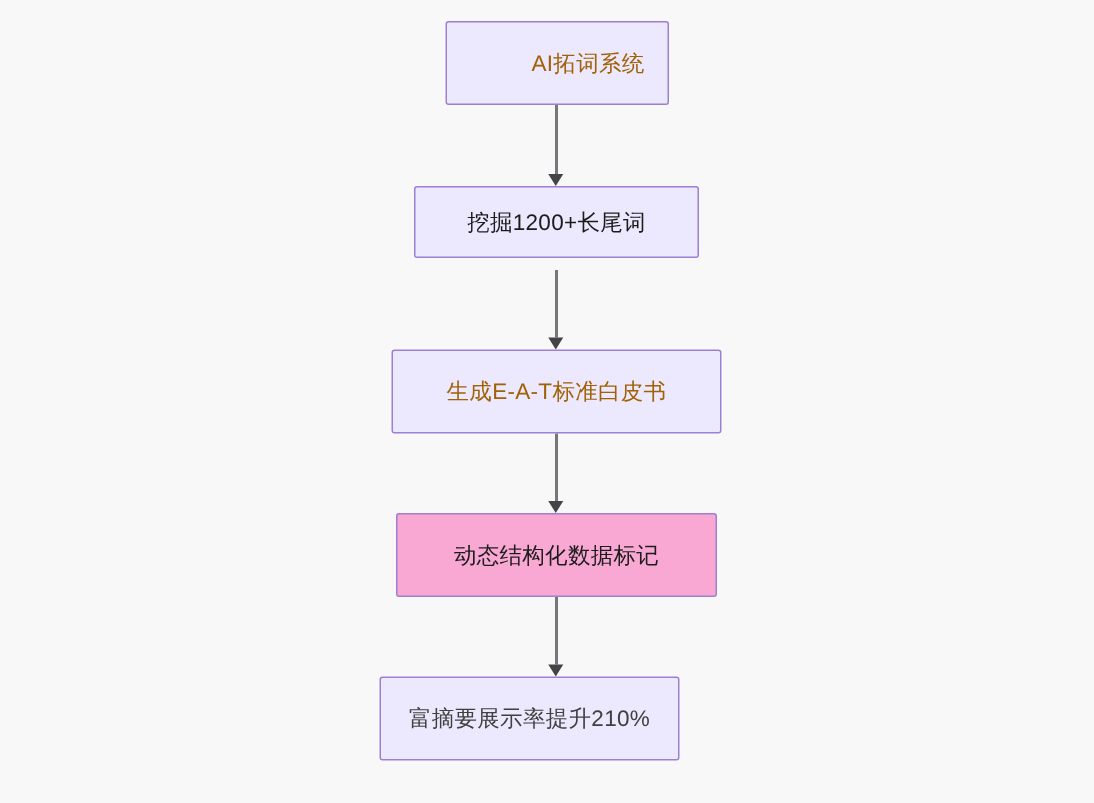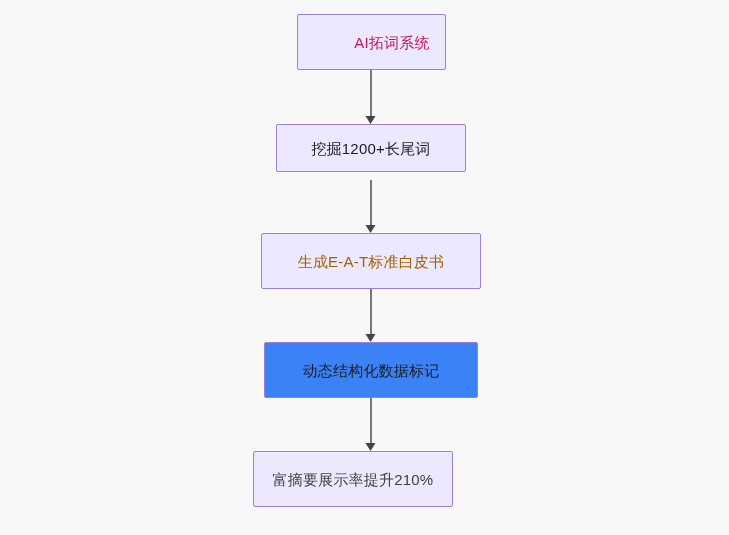--- a/index.html
+++ b/index.html
@@ -74,29 +74,29 @@
   </div>
   <div class="edge" id="edge-2" style="left: 371px; top: 289px; height: 53px;">
     <div class="edge-line" style="height: 44.5px; background: rgb(119, 119, 122);"></div>
     <div class="edge-arrow" style="top: 44.5px; border-top-color: rgb(68, 68, 72);"></div>
   </div>
   <div class="edge" id="edge-3" style="left: 371px; top: 398px; height: 53px;">
     <div class="edge-line" style="height: 44.5px; background: rgb(119, 119, 122);"></div>
     <div class="edge-arrow" style="top: 44.5px; border-top-color: rgb(68, 68, 72);"></div>
   </div>
 
-  <div class="node" id="node-0" style="left: 297px; top: 14px; width: 149px; height: 56px; background: rgb(236, 232, 253); border-color: rgb(158, 127, 212); color: #be185d; padding-left: 41px;">
+  <div class="node" id="node-0" style="left: 297px; top: 14px; width: 149px; height: 56px; background: rgb(236, 232, 253); border-color: rgb(158, 127, 212); color: #a16207; padding-left: 41px;">
     <span class="node-label">AI拓词系统</span>
   </div>
   <div class="node" id="node-1" style="left: 276px; top: 124px; width: 190px; height: 48px; background: rgb(236, 232, 253); border-color: rgb(158, 127, 212); color: rgb(28, 28, 28);">
     <span class="node-label">挖掘1200+长尾词</span>
   </div>
   <div class="node" id="node-2" style="left: 261px; top: 233px; width: 220px; height: 56px; background: rgb(236, 232, 253); border-color: rgb(158, 127, 212); color: #a16207;">
     <span class="node-label">生成E-A-T标准白皮书</span>
   </div>
-  <div class="node" id="node-3" style="left: 264px; top: 342px; width: 214px; height: 56px; background: #3b82f6; border-color: rgb(158, 127, 212); color: rgb(28, 28, 28);">
+  <div class="node" id="node-3" style="left: 264px; top: 342px; width: 214px; height: 56px; background: #f9a8d4; border-color: rgb(158, 127, 212); color: rgb(28, 28, 28);">
     <span class="node-label">动态结构化数据标记</span>
   </div>
   <div class="node" id="node-4" style="left: 253px; top: 451px; width: 200px; height: 56px; background: rgb(236, 232, 253); border-color: rgb(158, 127, 212); color: #404040;">
     <span class="node-label">富摘要展示率提升210%</span>
   </div>
 
 </div>
 
 </body></html>

